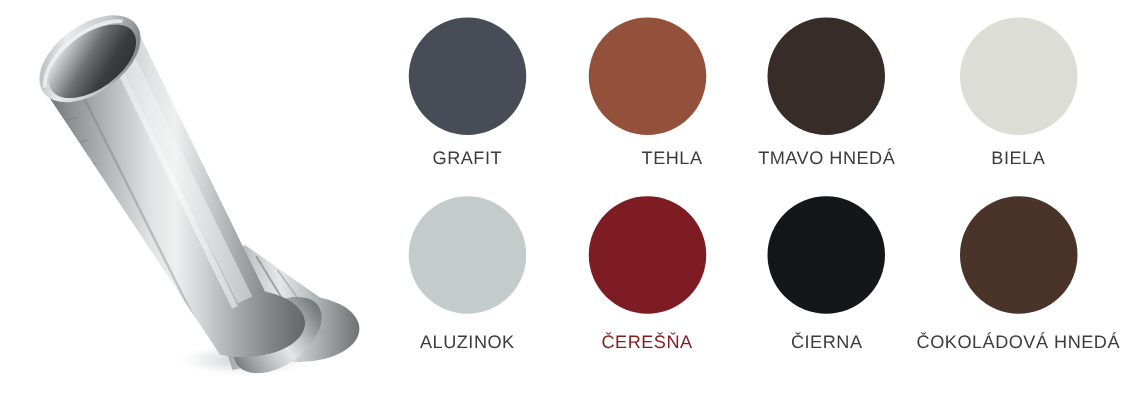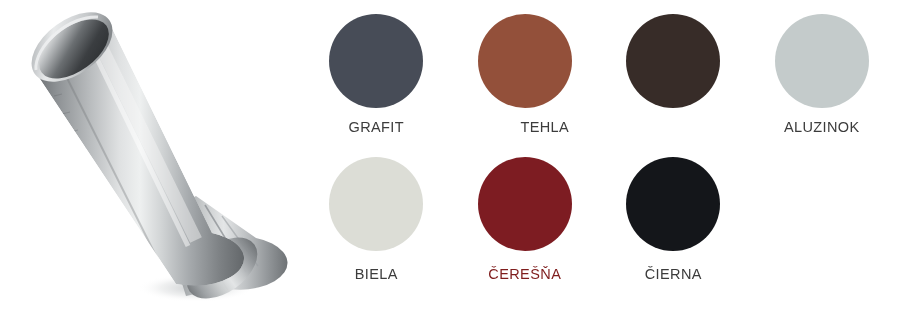--- a/index.html
+++ b/index.html
@@ -200,38 +200,43 @@
       <div class="swatch-label" style="color: rgb(60, 60, 60);">GRAFIT</div>
     </div>
 
     <div class="swatch-cell">
       <div class="swatch-dot" style="background:#93503a"></div>
       <div class="swatch-label" style="color: rgb(60, 60, 60); margin-left: 40px;">TEHLA</div>
     </div>
 
     <div class="swatch-cell">
       <div class="swatch-dot" style="background:#372c28"></div>
+      <div class="swatch-label" style="color: rgb(60, 60, 60);">TMAVO HNEDÁ</div>
+    </div>
+
+    <div class="swatch-cell">
+      <div class="swatch-dot" style="background:#dcddd6"></div>
+      <div class="swatch-label" style="color: rgb(60, 60, 60);">BIELA</div>
     </div>
 
     <div class="swatch-cell">
       <div class="swatch-dot" style="background:#c4cbcb"></div>
       <div class="swatch-label" style="color: rgb(60, 60, 60);">ALUZINOK</div>
     </div>
 
     <div class="swatch-cell">
-      <div class="swatch-dot" style="background:#dcddd6"></div>
-      <div class="swatch-label" style="color: rgb(60, 60, 60);">BIELA</div>
-    </div>
-
-    <div class="swatch-cell">
       <div class="swatch-dot" style="background:#7d1c22"></div>
       <div class="swatch-label" style="color: #7f1d1d;">ČEREŠŇA</div>
     </div>
 
     <div class="swatch-cell">
       <div class="swatch-dot" style="background:#14161a"></div>
       <div class="swatch-label" style="color: rgb(60, 60, 60);">ČIERNA</div>
     </div>
 
+    <div class="swatch-cell">
+      <div class="swatch-dot" style="background:#4a3329"></div>
+      <div class="swatch-label" style="color: rgb(60, 60, 60);">ČOKOLÁDOVÁ HNEDÁ</div>
+    </div>
 
   </div>
 
 </div>
 
 </body></html>

